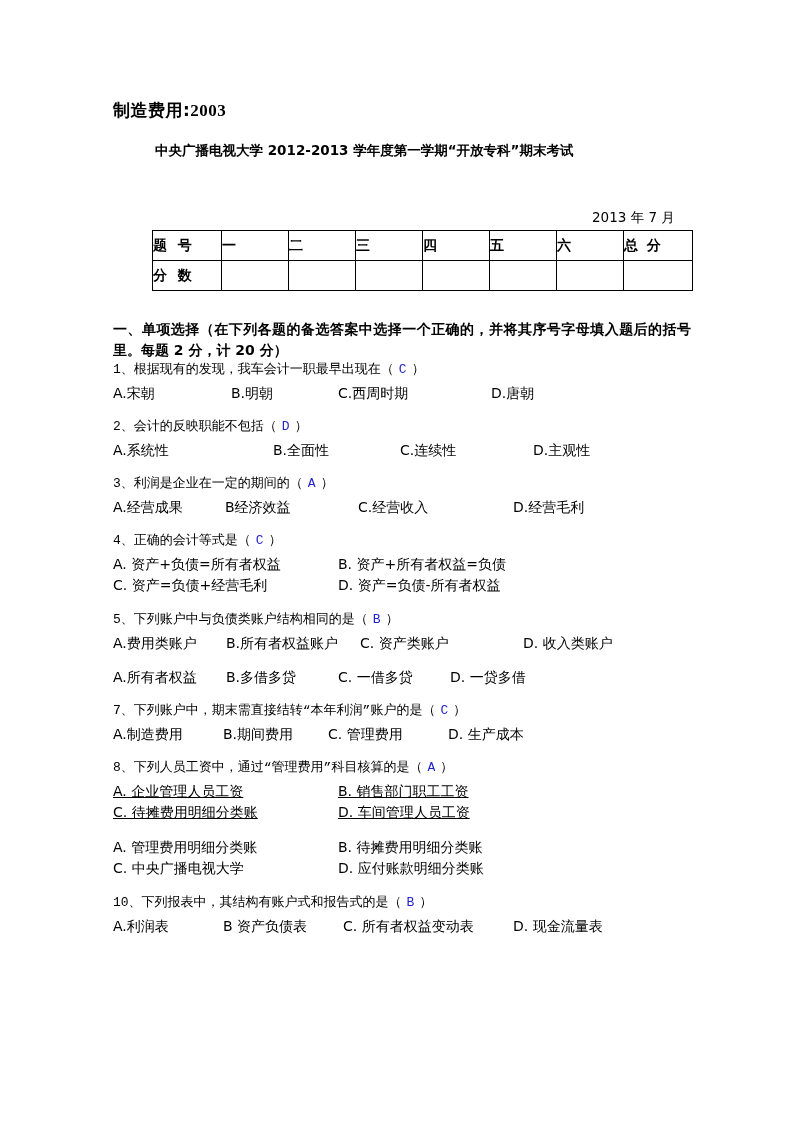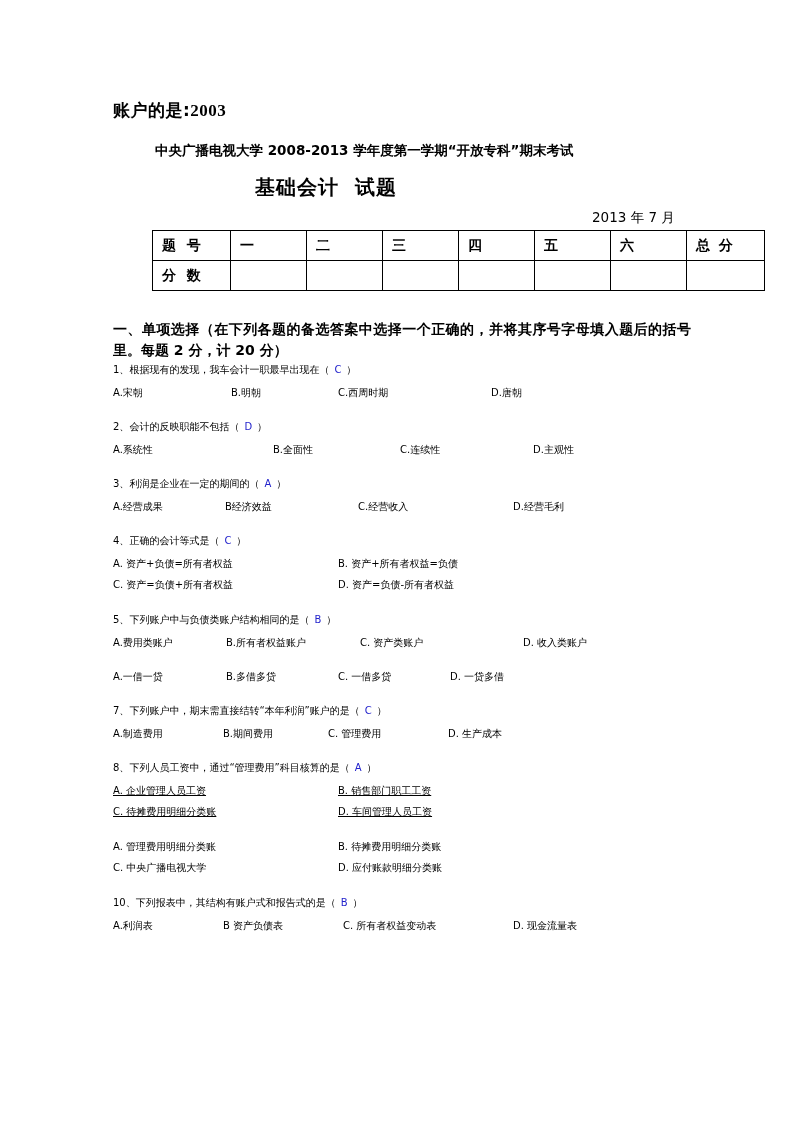--- a/index.html
+++ b/index.html
@@ -77,21 +77,21 @@
     width: 531px;
   }
   table.score-table {
     border-collapse: collapse;
     width: 531px;
     table-layout: fixed;
   }
   table.score-table td {
     border: 1px solid #000000;
     height: 29px;
-    padding: 0 0 0 9px;
+    padding: 0 0 0 0;
     font-size: 14px;
     font-weight: bold;
     vertical-align: middle;
     line-height: 29px;
   }
   table.score-table td.label-col {
     width: 68px;
     letter-spacing: 3px;
   }
   table.score-table td.num-col {
@@ -118,32 +118,33 @@
   .questions {
     position: absolute;
     left: 113px;
     top: 360px;
     width: 600px;
   }
   .question {
     margin: 0 0 14px 0;
   }
   .q-stem {
-    font-size: 10px;
+    font-size: 13px;
     line-height: 20px;
     white-space: nowrap;
     margin-bottom: 3px;
+    font-family: Liberation Mono, monospace;
   }
   .answer {
     color: #2222cc;
     font-weight: normal;
     padding: 0 5px;
   }
   .opt-row {
-    font-size: 10px;
+    font-size: 14px;
     line-height: 20px;
     position: relative;
     height: 20px;
     white-space: nowrap;
   }
   .opt-row.tall {
     height: 21px;
   }
   .opt {
     position: absolute;
@@ -153,28 +154,25 @@
   .opt.underline span.otext {
     text-decoration: underline;
   }
 </style>
 </head>
 <body>
 
 <div class="page">
 
   <div class="paper-code">
-    <span>账户的是:</span><span class="code-num">2003</span>
+    <span>制造费用:</span><span class="code-num">2003</span>
   </div>
 
-  <div class="univ-line">中央广播电视大学 2008-2013 学年度第一学期“开放专科”期末考试</div>
-
-  <div class="exam-title">
-    <span>基础会计</span><span class="gap"></span><span>试题</span>
-  </div>
+  <div class="univ-line">中央广播电视大学 2012-2013 学年度第一学期“开放专科”期末考试</div>
+
 
   <div class="exam-date">2013 年 7 月</div>
 
   <div class="score-table-wrap">
     <table class="score-table">
       <tbody>
         <tr>
           <td class="label-col">题 号</td>
           <td class="num-col">一</td>
           <td class="num-col">二</td>
@@ -228,36 +226,36 @@
           <div class="opt" style="left: 400px;"><span class="otext">D.经营毛利</span></div>
         </div>
       </div>
       <div class="question">
         <div class="q-stem"><span>4、</span><span>正确的会计等式是（</span><span class="answer" style="color: rgb(34, 34, 204);">C</span><span>）</span></div>
         <div class="opt-row tall">
           <div class="opt" style="left: 0px;"><span class="otext">A. 资产+负债=所有者权益</span></div>
           <div class="opt" style="left: 225px;"><span class="otext">B. 资产+所有者权益=负债</span></div>
         </div>
         <div class="opt-row tall">
-          <div class="opt" style="left: 0px;"><span class="otext">C. 资产=负债+所有者权益</span></div>
+          <div class="opt" style="left: 0px;"><span class="otext">C. 资产=负债+经营毛利</span></div>
           <div class="opt" style="left: 225px;"><span class="otext">D. 资产=负债-所有者权益</span></div>
         </div>
       </div>
       <div class="question">
         <div class="q-stem"><span>5、</span><span>下列账户中与负债类账户结构相同的是（</span><span class="answer" style="color: rgb(34, 34, 204);">B</span><span>）</span></div>
         <div class="opt-row">
           <div class="opt" style="left: 0px;"><span class="otext">A.费用类账户</span></div>
           <div class="opt" style="left: 113px;"><span class="otext">B.所有者权益账户</span></div>
           <div class="opt" style="left: 247px;"><span class="otext">C. 资产类账户</span></div>
           <div class="opt" style="left: 410px;"><span class="otext">D. 收入类账户</span></div>
         </div>
       </div>
       <div class="question">
         <div class="opt-row">
-          <div class="opt" style="left: 0px;"><span class="otext">A.一借一贷</span></div>
+          <div class="opt" style="left: 0px;"><span class="otext">A.所有者权益</span></div>
           <div class="opt" style="left: 113px;"><span class="otext">B.多借多贷</span></div>
           <div class="opt" style="left: 225px;"><span class="otext">C. 一借多贷</span></div>
           <div class="opt" style="left: 337px;"><span class="otext">D. 一贷多借</span></div>
         </div>
       </div>
       <div class="question">
         <div class="q-stem"><span>7、</span><span>下列账户中，期末需直接结转“本年利润”账户的是（</span><span class="answer" style="color: rgb(34, 34, 204);">C</span><span>）</span></div>
         <div class="opt-row">
           <div class="opt" style="left: 0px;"><span class="otext">A.制造费用</span></div>
           <div class="opt" style="left: 110px;"><span class="otext">B.期间费用</span></div>

